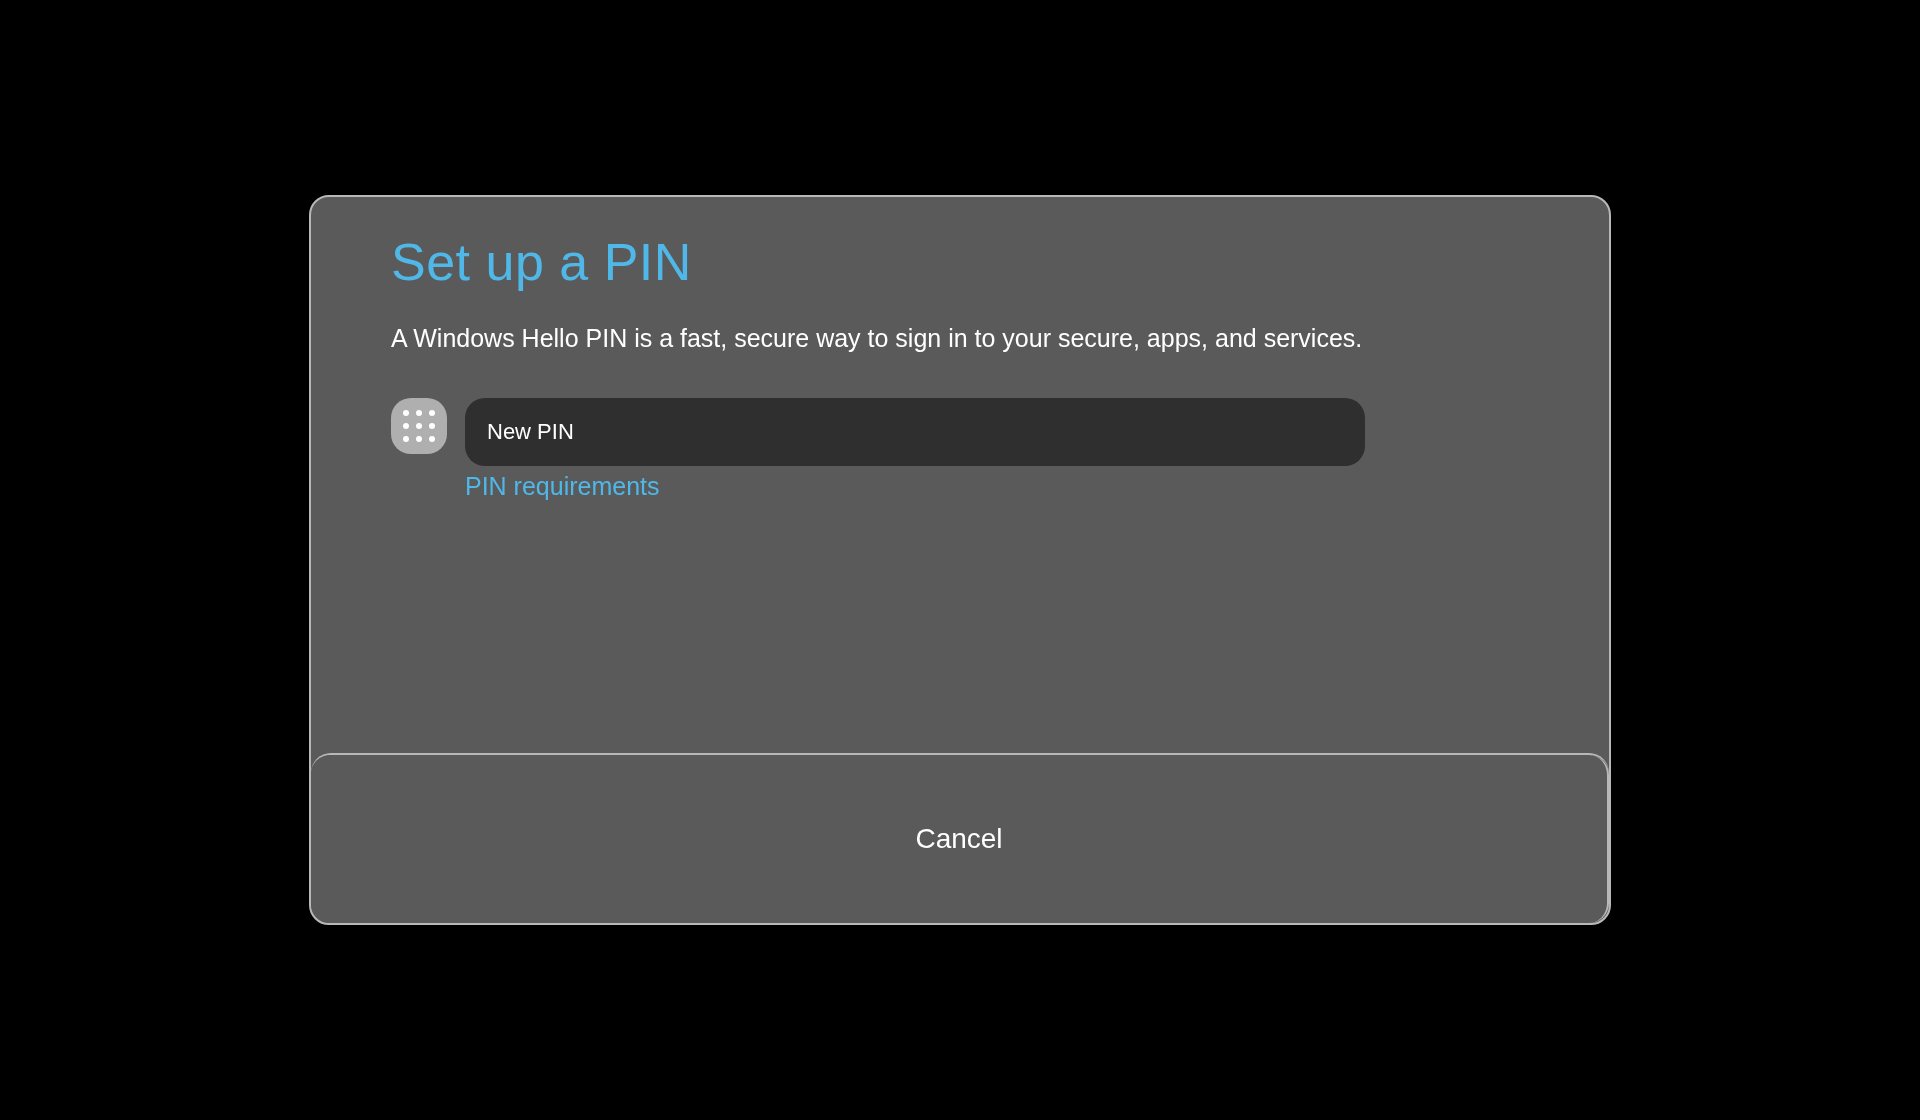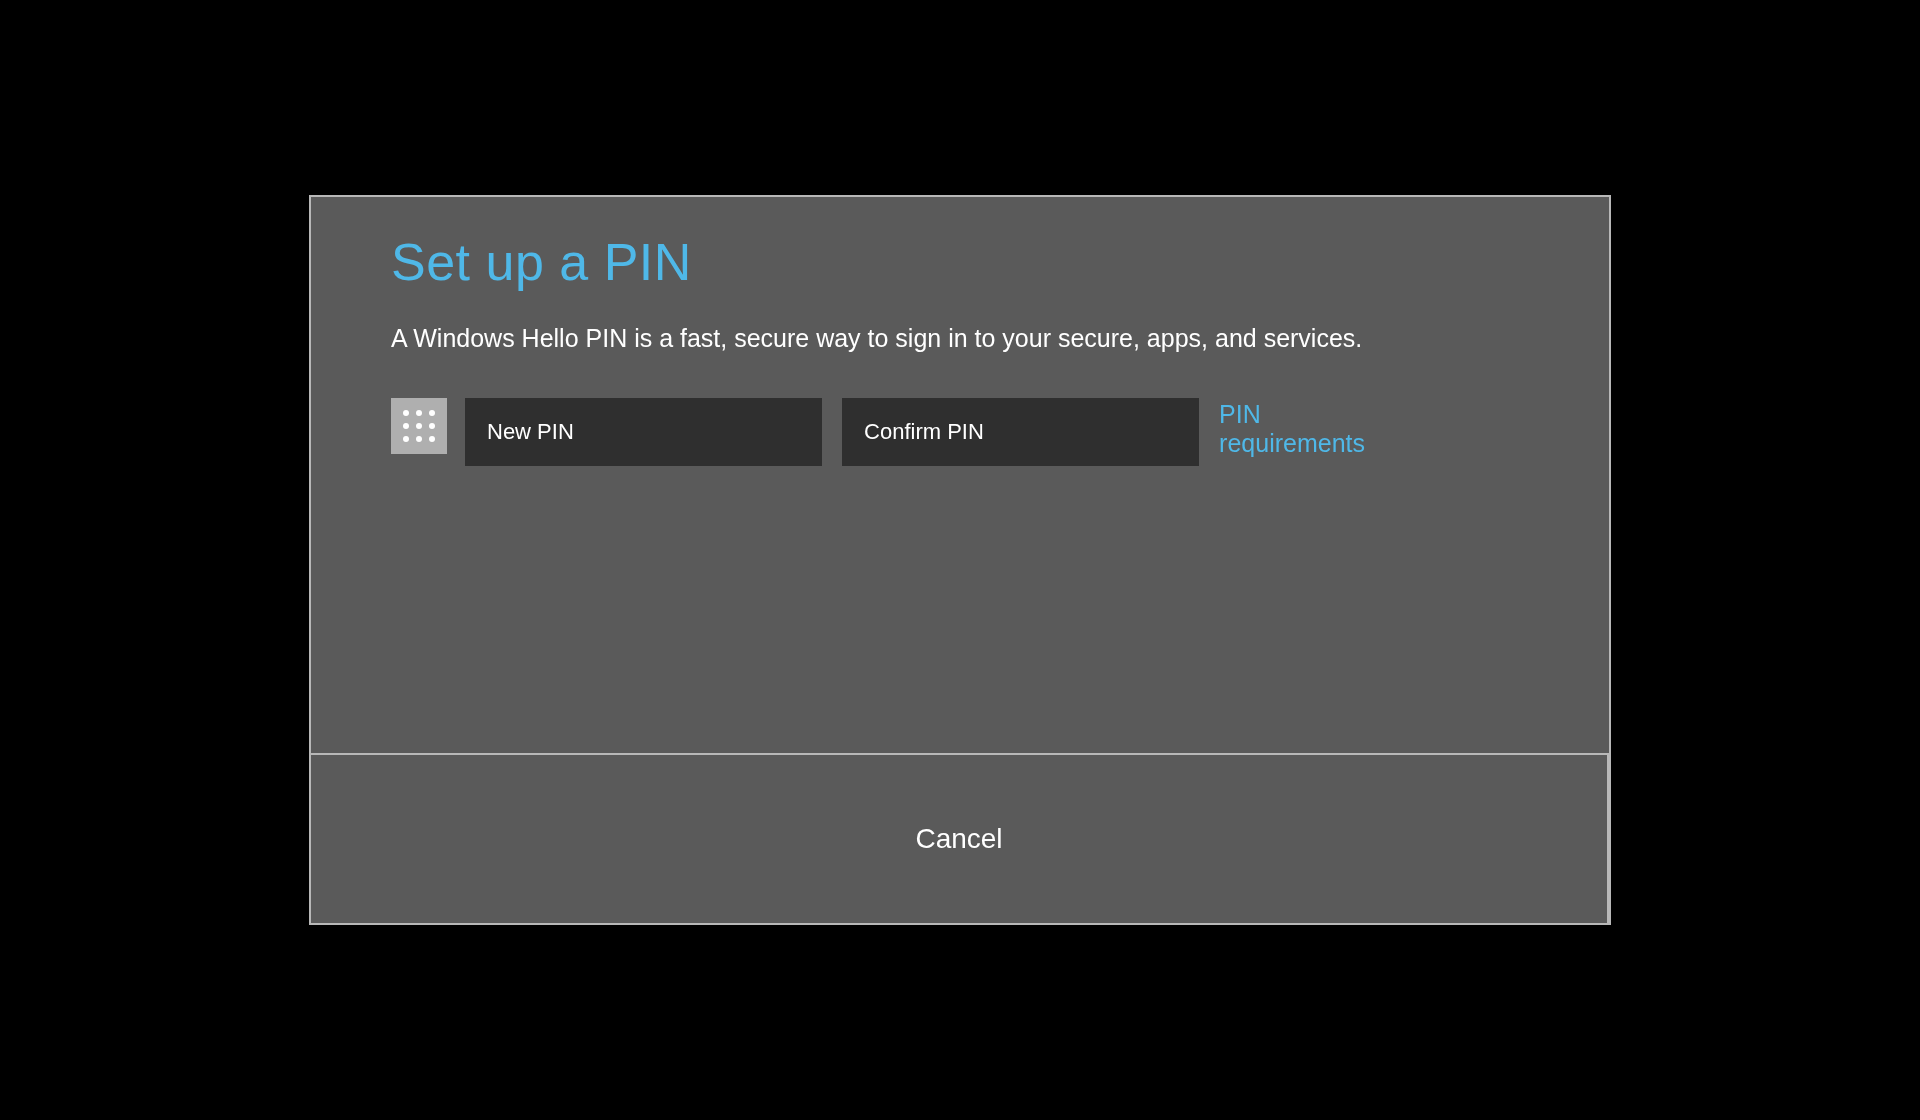--- a/index.html
+++ b/index.html
@@ -1,18 +1,19 @@
 <!DOCTYPE html>
 <html><head>
   <meta charset="utf-8">
   <style>
     * {
       margin: 0;
       padding: 0;
       box-sizing: border-box;
+      border-radius: 20px;
     }
     
     body {
       width: 1920px;
       height: 1120px;
       background: #000000;
       font-family: "Segoe UI", Arial, sans-serif;
       display: flex;
       align-items: center;
       justify-content: center;
@@ -72,21 +73,22 @@
     .keypad-dot {
       width: 6px;
       height: 6px;
       background: #ffffff;
       border-radius: 50%;
     }
     
     .inputs-column {
       flex: 1;
       display: flex;
-      gap: 20px;
+      flex-direction: column;
+      gap: 4px;
       max-width: 900px;
     }
     
     .pin-input {
       width: 100%;
       height: 68px;
       background: #2f2f2f;
       border: none;
       color: #ffffff;
       font-size: 22px;
@@ -147,21 +149,20 @@
           <div class="keypad-dot"></div>
           <div class="keypad-dot"></div>
           <div class="keypad-dot"></div>
           <div class="keypad-dot"></div>
           <div class="keypad-dot"></div>
         </div>
       </div>
 
       <div class="inputs-column">
         <input type="password" class="pin-input" placeholder="New PIN" style="">
-        <input type="password" class="pin-input" placeholder="Confirm PIN" style="">
         <span class="requirements-link">PIN requirements</span>
       </div>
     </div>
   </div>
 
   <div class="button-row">
     <button class="dialog-button">Cancel</button>
   </div>
 </div>
 

